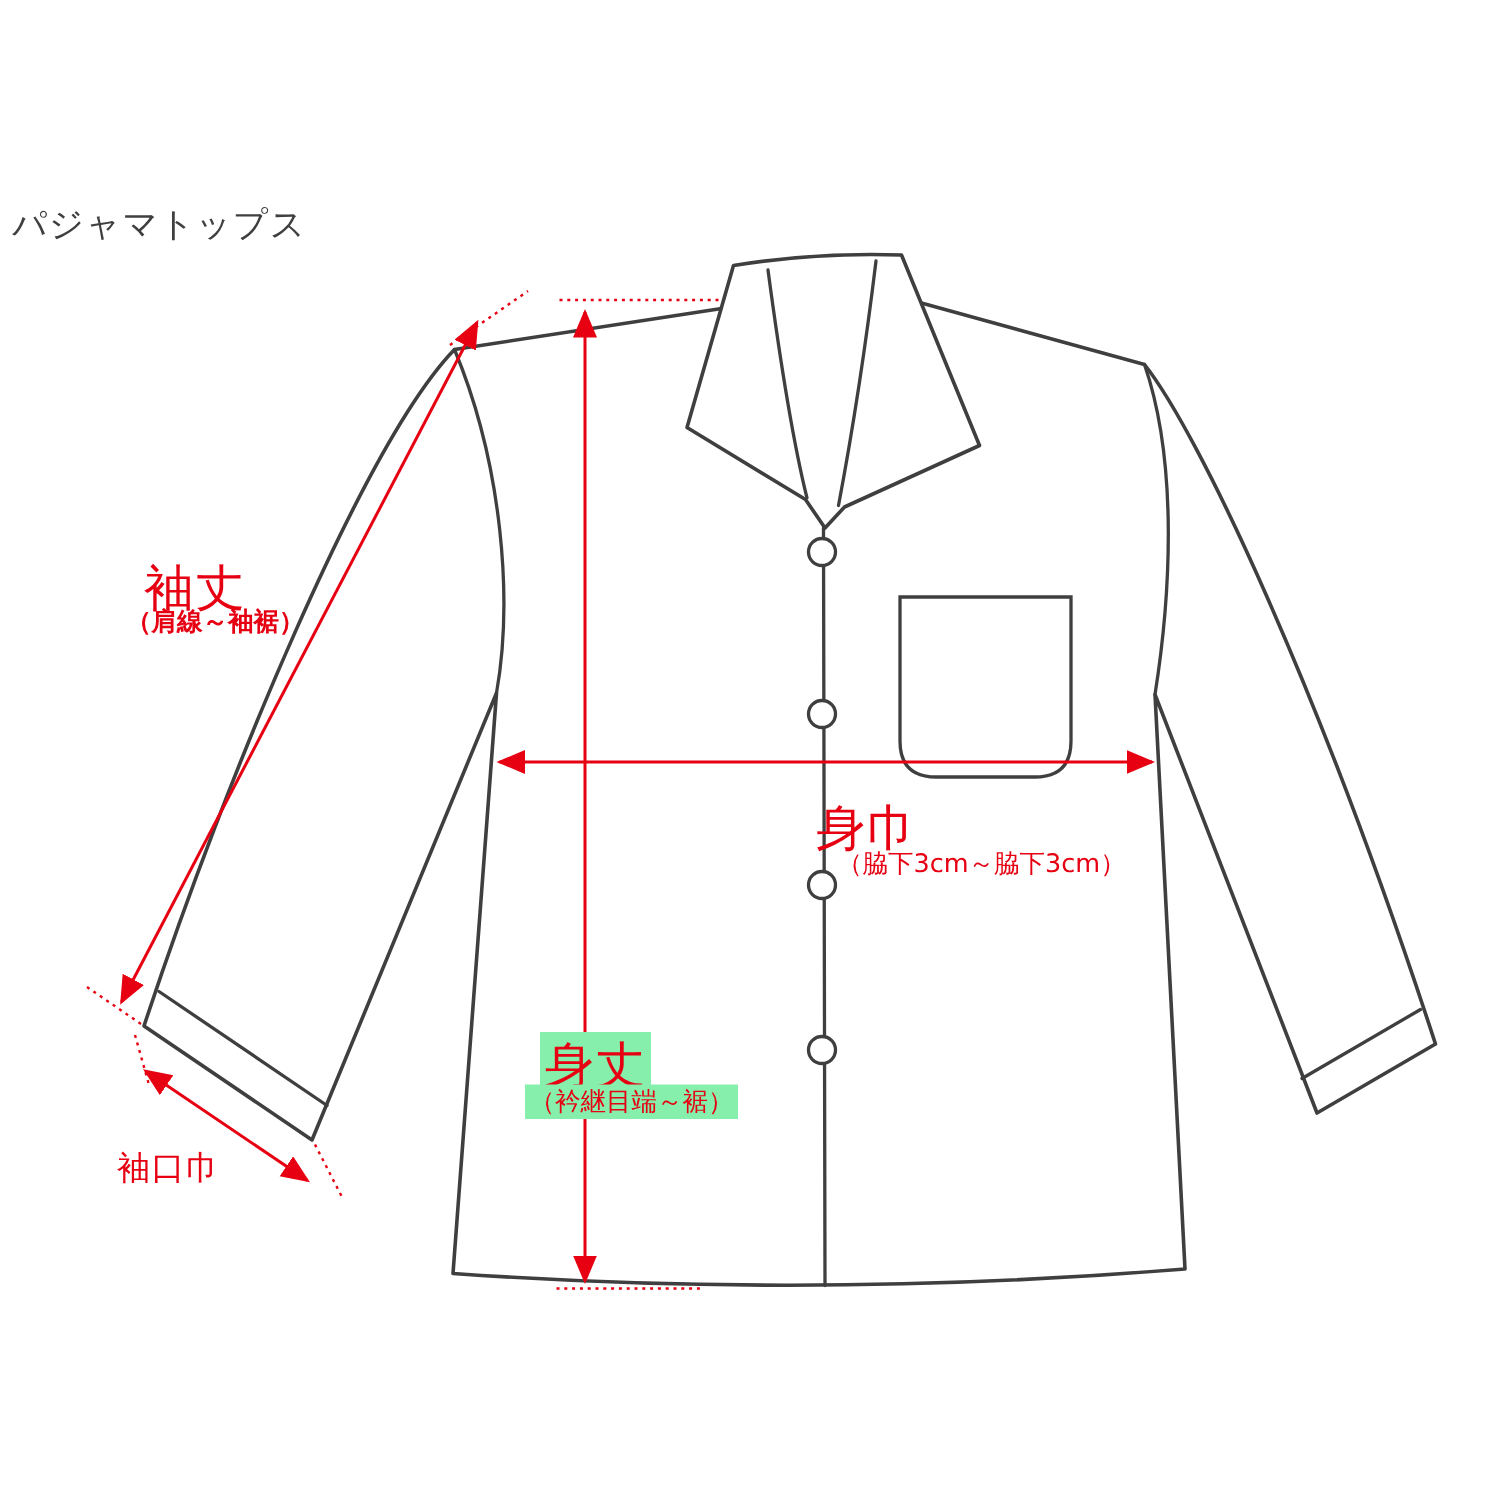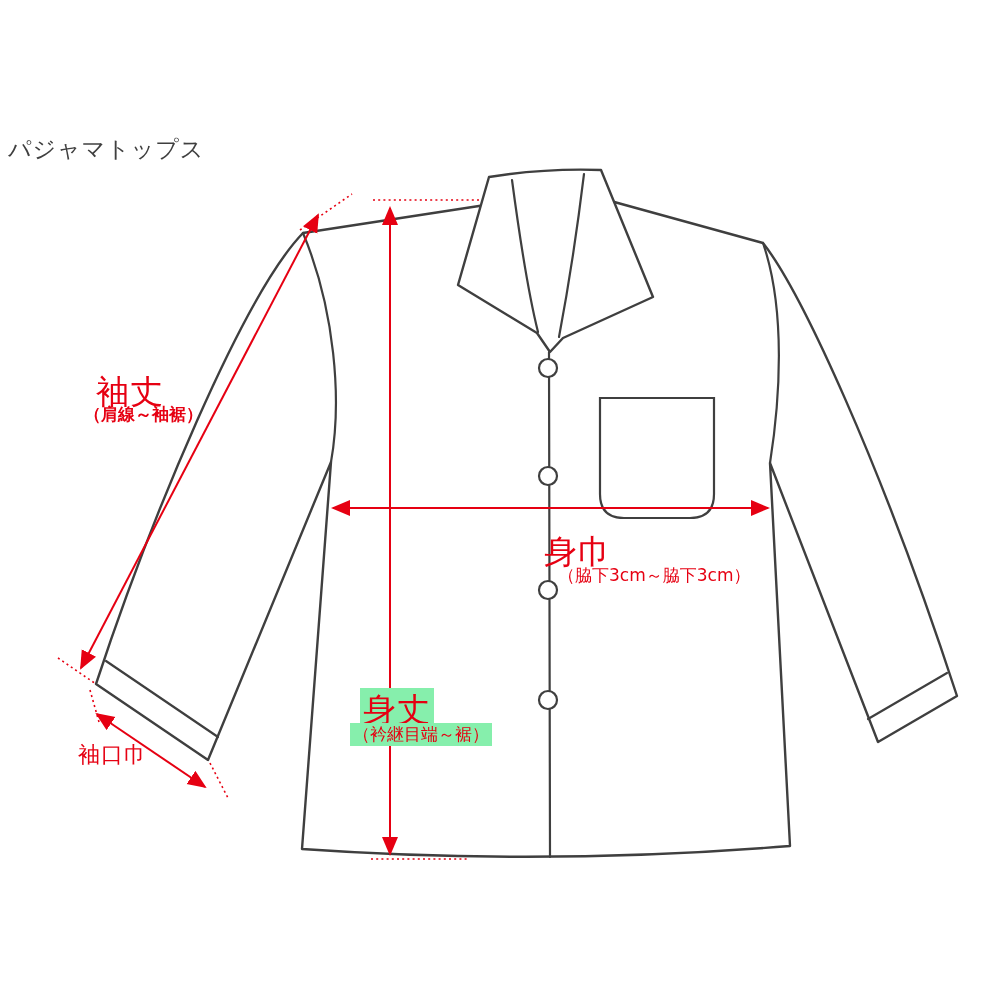--- a/index.html
+++ b/index.html
@@ -29,21 +29,21 @@
   .label { position:absolute; color:var(--accent,#e60012); white-space:nowrap; letter-spacing:1px; }
   .label.big   { font-size:33px; }
   .label.small { font-size:17px; letter-spacing:0; }
   .label.mid   { font-size:22px; }
   .label.dark  { color:var(--line,#3f3f3f); }
   .knockout { background:#86efac; padding:0 3px; }
 
   .title-pos        { left:8px;   top:134px; font-size:23px; }
   .sleeve-label-pos { left:96px;  top:370px; }
   .sleeve-note-pos  { left:84px;  top:403px;font-weight:bold; }
-  .cuff-label-pos   { left:78px;  top:740px; }
+  .cuff-label-pos   { left:78px;  top:764px; }
   .width-label-pos  { left:544px; top:530px; }
   .width-note-pos   { left:558px; top:564px; }
   .length-label-pos { left:360px; top:688px; }
   .length-note-pos  { left:350px; top:723px; }
 </style>
 </head>
 <body>
 
 <div class="canvas">
 

